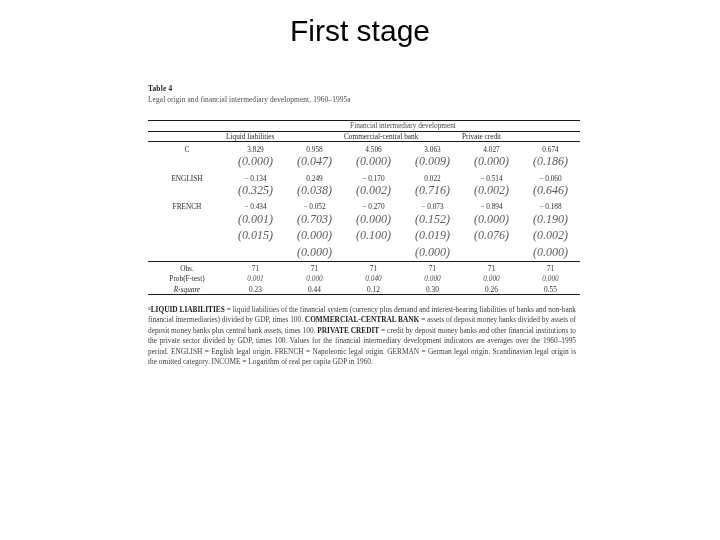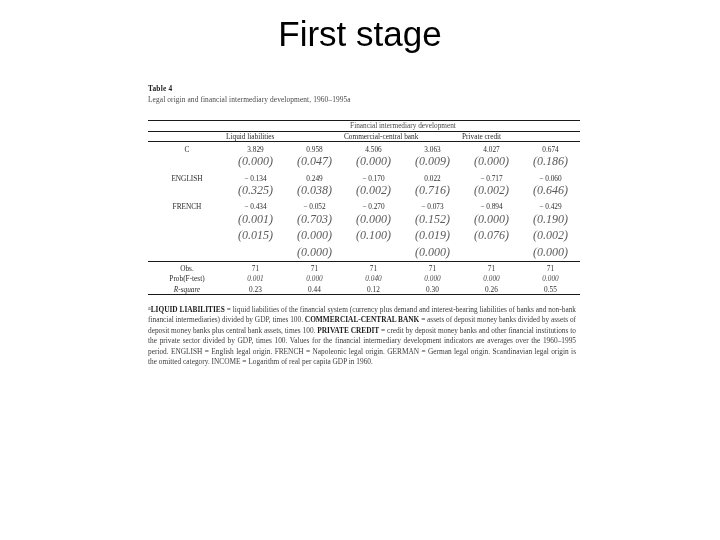--- a/index.html
+++ b/index.html
@@ -16,21 +16,21 @@
   }
 
   
   .slide-title {
     position: absolute;
     top: 14px;
     left: 0;
     width: 720px;
     text-align: center;
     font-family: "Liberation Sans", sans-serif;
-    font-size: 35px;
+    font-size: 30px;
     font-weight: 400;
     color: #000000;
     letter-spacing: 0px;
   }
 
   
   .scan {
     position: absolute;
     left: 148px;
     top: 84px;
@@ -153,41 +153,41 @@
         <td class="num">(0.000)</td>
         <td class="num">(0.186)</td>
       </tr>
 
       <tr class="coef">
         <td class="lbl">ENGLISH</td>
         <td class="num">− 0.134</td>
         <td class="num">0.249</td>
         <td class="num">− 0.170</td>
         <td class="num">0.022</td>
-        <td class="num">− 0.717</td>
+        <td class="num">− 0.514</td>
         <td class="num">− 0.060</td>
       </tr>
       <tr class="pval">
         <td class="lbl"></td>
         <td class="num">(0.325)</td>
         <td class="num">(0.038)</td>
         <td class="num">(0.002)</td>
         <td class="num">(0.716)</td>
         <td class="num">(0.002)</td>
         <td class="num">(0.646)</td>
       </tr>
 
       <tr class="coef">
         <td class="lbl">FRENCH</td>
         <td class="num">− 0.434</td>
         <td class="num">− 0.052</td>
         <td class="num">− 0.270</td>
         <td class="num">− 0.073</td>
         <td class="num">− 0.894</td>
-        <td class="num">− 0.429</td>
+        <td class="num">− 0.188</td>
       </tr>
       <tr class="pval">
         <td class="lbl"></td>
         <td class="num">(0.001)</td>
         <td class="num">(0.703)</td>
         <td class="num">(0.000)</td>
         <td class="num">(0.152)</td>
         <td class="num">(0.000)</td>
         <td class="num">(0.190)</td>
       </tr>

